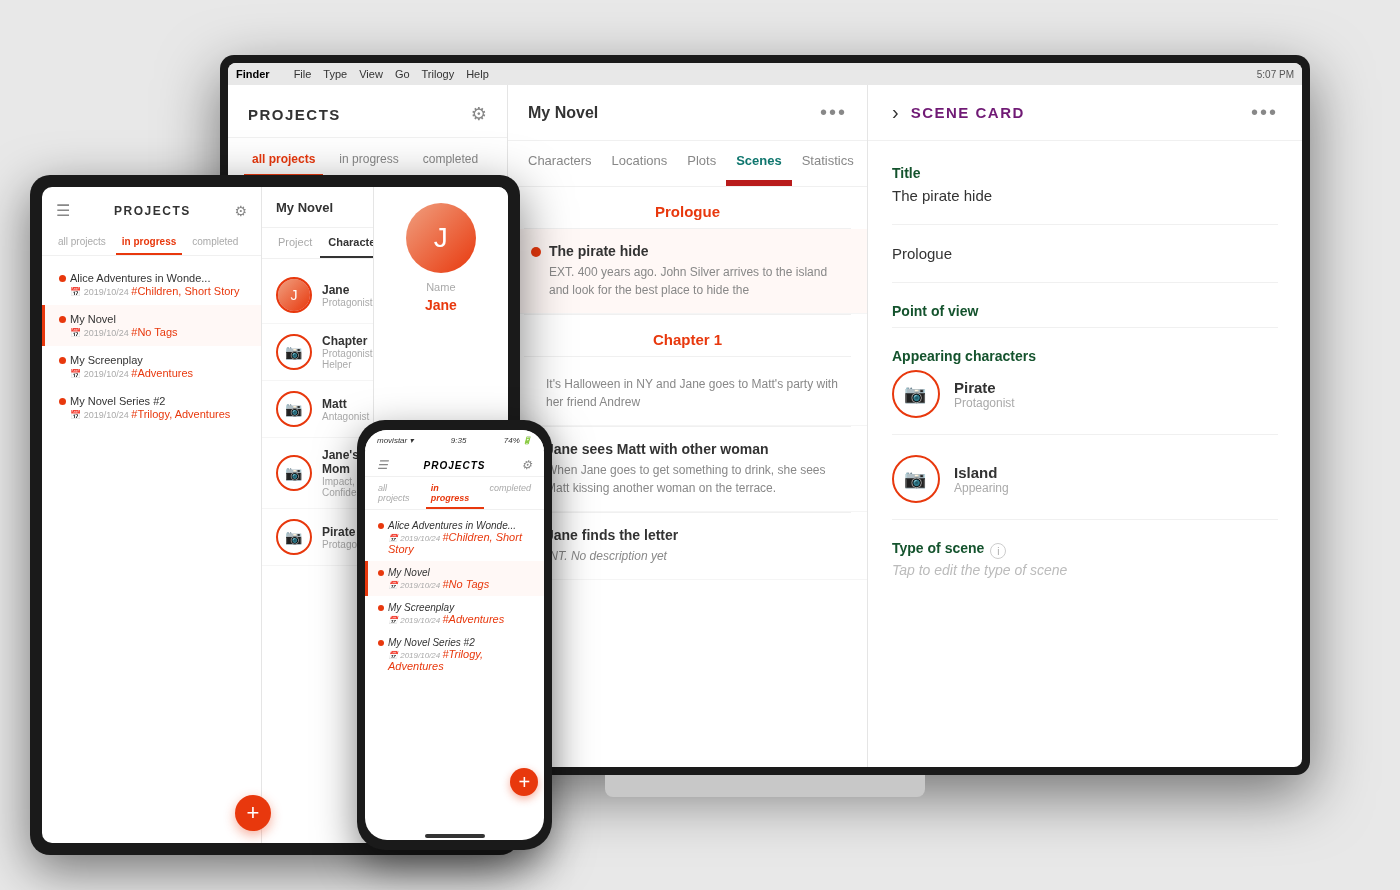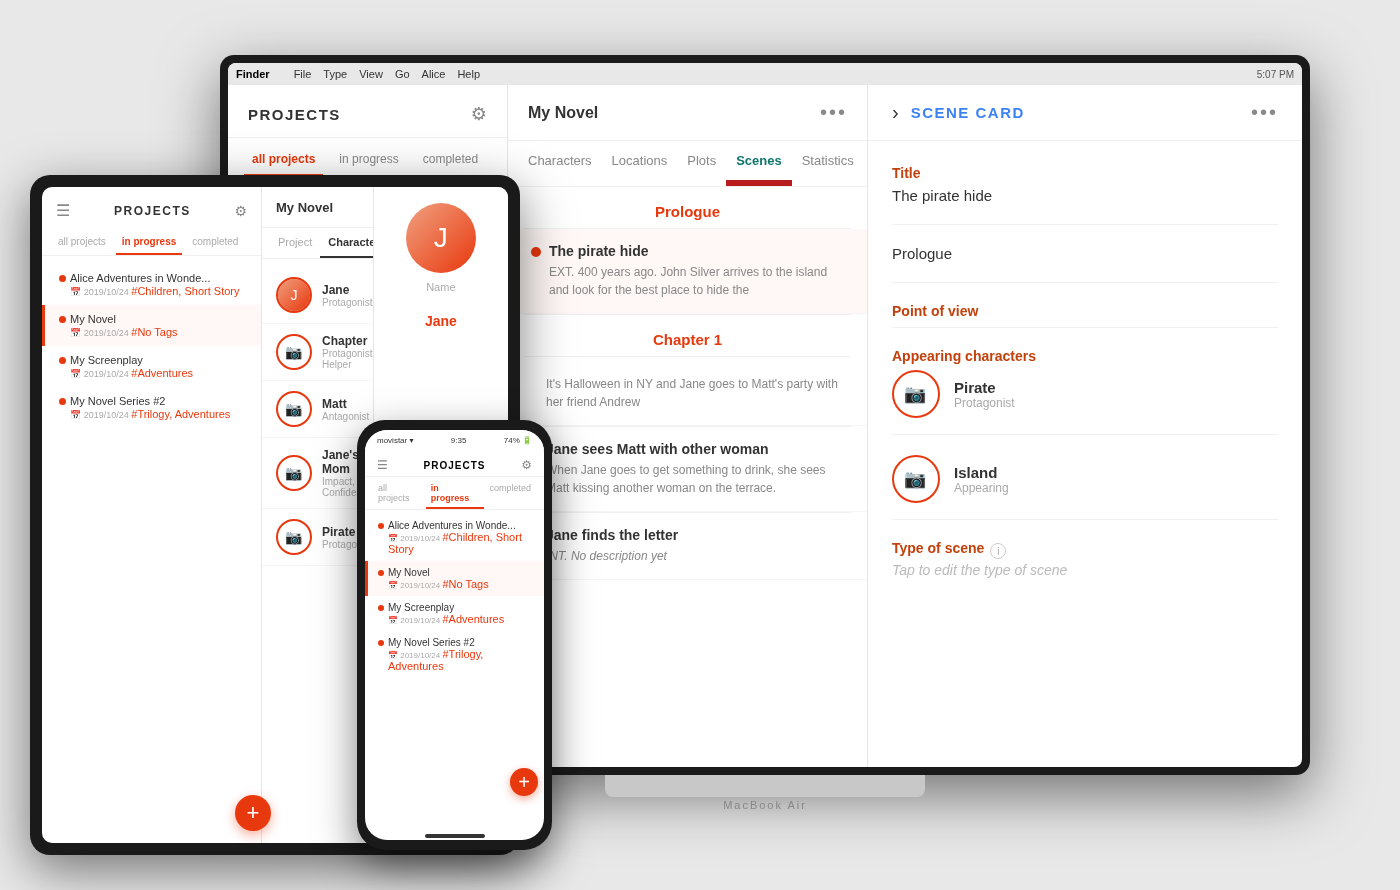--- a/index.html
+++ b/index.html
@@ -192,23 +192,23 @@
     }
     .scene-card-header {
       padding: 16px 24px;
       display: flex;
       align-items: center;
       justify-content: space-between;
       border-bottom: 1px solid #f0f0f0;
     }
     .scene-card-nav { display: flex; align-items: center; gap: 12px; }
     .chevron-icon { font-size: 20px; color: #333; cursor: pointer; }
-    .scene-card-title { font-size: 15px; font-weight: 700; letter-spacing: 1.5px; color: #3b82f6; }
+    .scene-card-title { font-size: 15px; font-weight: 700; letter-spacing: 1.5px; color: #701a75; }
     .scene-card-body { padding: 24px; overflow-y: auto; flex: 1; }
-    .field-label { color: #c2410c; font-size: 14px; font-weight: 700; margin-bottom: 6px; }
+    .field-label { color: #14532d; font-size: 14px; font-weight: 700; margin-bottom: 6px; }
     .field-value { font-size: 15px; color: #333; margin-bottom: 20px; font-weight: 500; }
     .field-placeholder { font-size: 14px; color: #bbb; margin-bottom: 20px; font-style: italic; }
     .divider-line { height: 1px; background: #f0f0f0; margin: 8px 0 20px; }
     .character-card, .location-card {
       display: flex;
       align-items: center;
       gap: 14px;
       margin-bottom: 16px;
     }
     .avatar-circle {
@@ -353,20 +353,21 @@
       height: 430px;
       z-index: 4;
     }
     .iphone-body {
       width: 100%;
       height: 100%;
       background: #1a1a1a;
       border-radius: 28px;
       padding: 10px 8px;
       box-shadow: 0 15px 40px rgba(0,0,0,0.5);
+      font-style: italic;
     }
     .iphone-screen {
       width: 100%;
       height: 100%;
       background: #fff;
       border-radius: 22px;
       overflow: hidden;
       display: flex;
       flex-direction: column;
     }
@@ -413,21 +414,21 @@
   <div class="macbook-body">
     <div class="macbook-screen">
 
       <div class="macbook-menubar">
         <span class="finder">Finder</span>
         <div class="menu-items">
           <span>File</span>
           <span>Type</span>
           <span>View</span>
           <span>Go</span>
-          <span>Alice</span>
+          <span>Trilogy</span>
           <span>Help</span>
         </div>
         <span style="margin-left:auto;font-size:10px;color:#555">5:07 PM</span>
       </div>
 
       <div class="app-container">
 
         <div class="projects-panel">
           <div class="panel-header">
             <span class="panel-title">PROJECTS</span>
@@ -564,21 +565,20 @@
               <div class="info-icon">i</div>
             </div>
             <div class="field-placeholder">Tap to edit the type of scene</div>
           </div>
         </div>
 
       </div>
     </div>
   </div>
   <div class="macbook-stand-base"></div>
-  <div class="macbook-label">MacBook Air</div>
 </div>
 
 <div class="ipad">
   <div class="ipad-body">
     <div class="ipad-screen">
 
       <div class="ipad-app">
 
         <div class="ipad-projects-panel">
           <div class="ipad-panel-header">
@@ -670,21 +670,21 @@
               <div class="ipad-char-avatar">📷</div>
               <div>
                 <div class="ipad-char-name">Pirate</div>
                 <div class="ipad-char-role">Protagonist</div>
               </div>
             </div>
           </div>
 
           <div class="ipad-char-detail">
             <div class="ipad-detail-photo">J</div>
-            <div style="font-size:11px;color:#aaa;margin-bottom:20px">Name</div>
+            <div style="font-size:11px;color:#aaa;margin-bottom:4px">Name</div>
             <div class="ipad-detail-name">Jane</div>
           </div>
         </div>
 
       </div>
     </div>
   </div>
 
   <div class="ipad-add-btn" style="position:absolute;bottom:24px;right:24px;z-index:10">+</div>
 </div>

